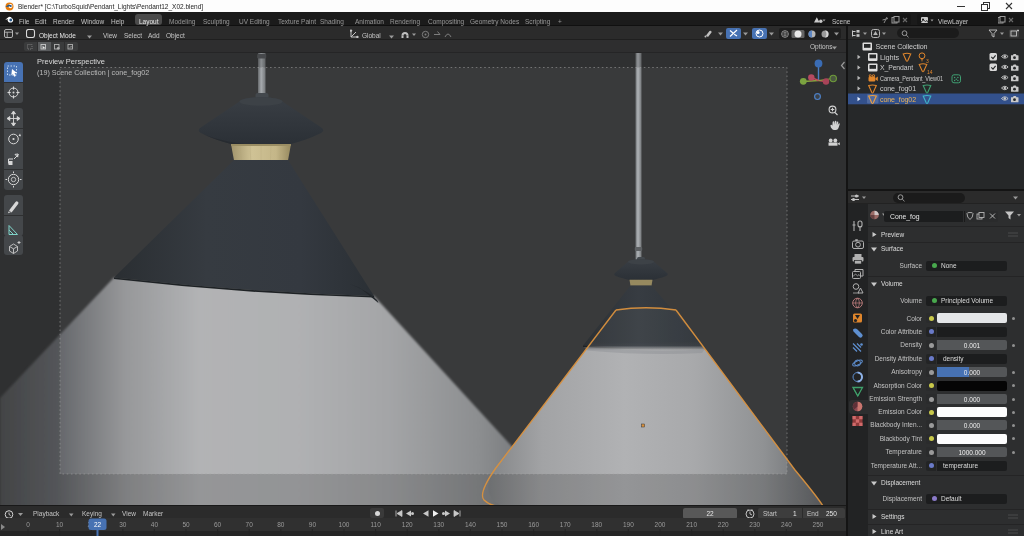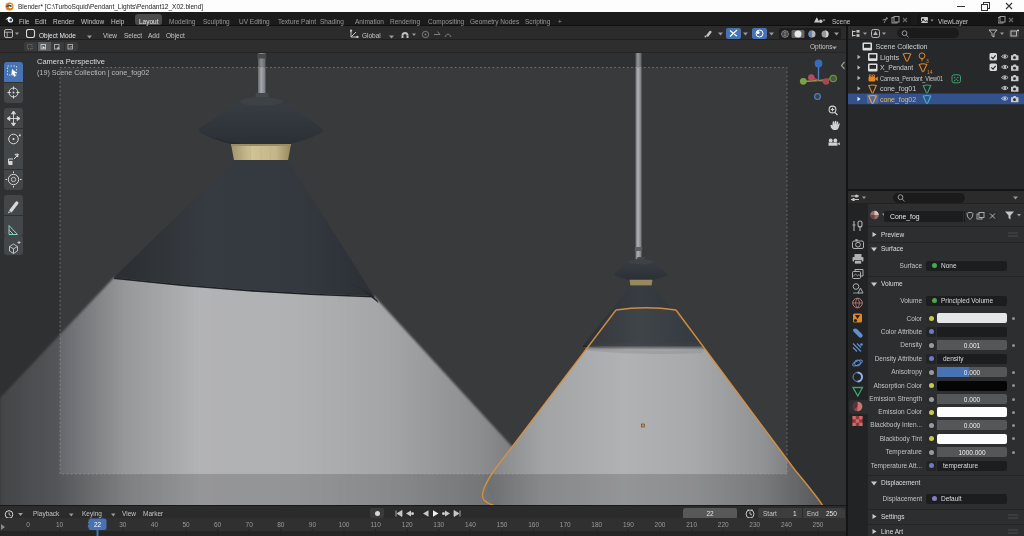--- a/index.html
+++ b/index.html
@@ -331,21 +331,21 @@
 <g fill="#d2d2d2">
         <circle cx="830.7" cy="140.5" r="1.9"></circle>
         <circle cx="835.3" cy="140.5" r="1.9"></circle>
         <path d="M 828.5,142.5 l 9,0 l 0,3.2 l -9,0 z"></path>
         <path d="M 837.8,143.5 l 2,-1.2 l 0,3 l -2,-1.2 z"></path>
       </g>
 
 <path d="M 844.5,62 l -3,3.5 l 3,3.5" stroke="#9a9a9a" fill="none" stroke-width="1.2"></path>
 </svg>
 
-<div class="abs" style="left:37px;top:57px;font-size:7.5px;color:#dcdcdc">Camera Perspective</div>
+<div class="abs" style="left:37px;top:57px;font-size:7.5px;color:#dcdcdc">Preview Perspective</div>
 <div class="abs" style="left:37px;top:68px;font-size:7.2px;color:#bdbdbd">(19) Scene Collection | cone_fog02</div>
 
 <div class="abs" style="left:4px;top:62px;width:19px;height:181px">
  <div class="abs" style="left:0;top:0;width:19px;height:20px;background:#4772b3;border-radius:3px 3px 0 0"></div>
  <div class="abs" style="left:0;top:20.5px;width:19px;height:20px;background:#44474a;border-radius:0 0 3px 3px"></div>
  <div class="abs" style="left:0;top:46px;width:19px;height:20px;background:#44474a;border-radius:3px 3px 0 0"></div>
  <div class="abs" style="left:0;top:66.5px;width:19px;height:20px;background:#44474a"></div>
  <div class="abs" style="left:0;top:87px;width:19px;height:20px;background:#44474a"></div>
  <div class="abs" style="left:0;top:107.5px;width:19px;height:20px;background:#44474a;border-radius:0 0 3px 3px"></div>
  <div class="abs" style="left:0;top:133px;width:19px;height:20px;background:#44474a;border-radius:3px 3px 0 0"></div>

